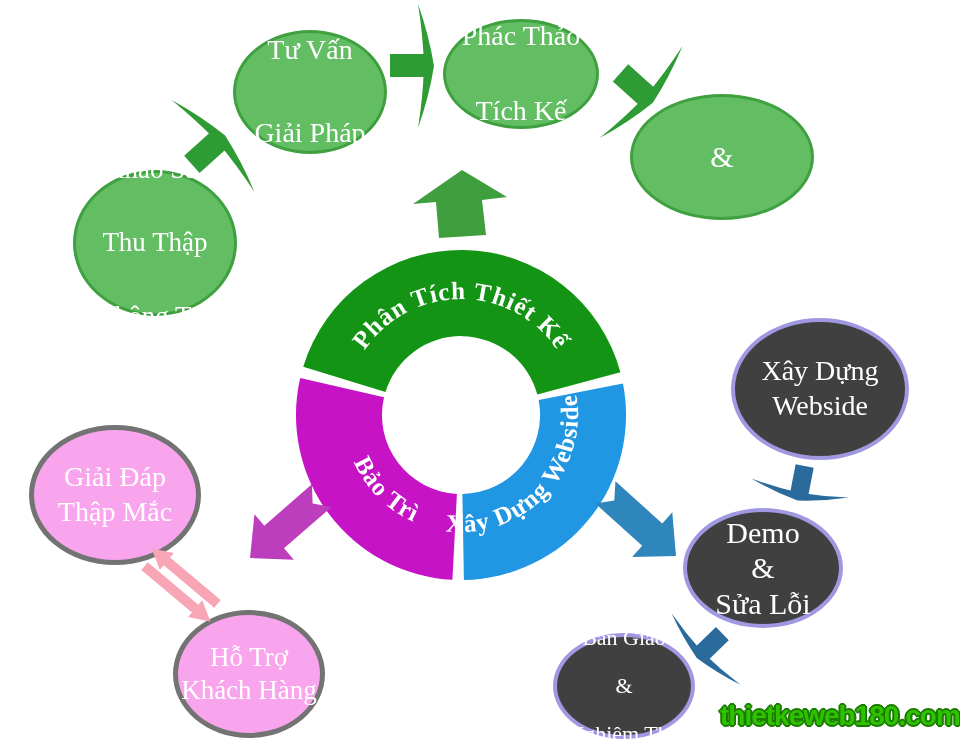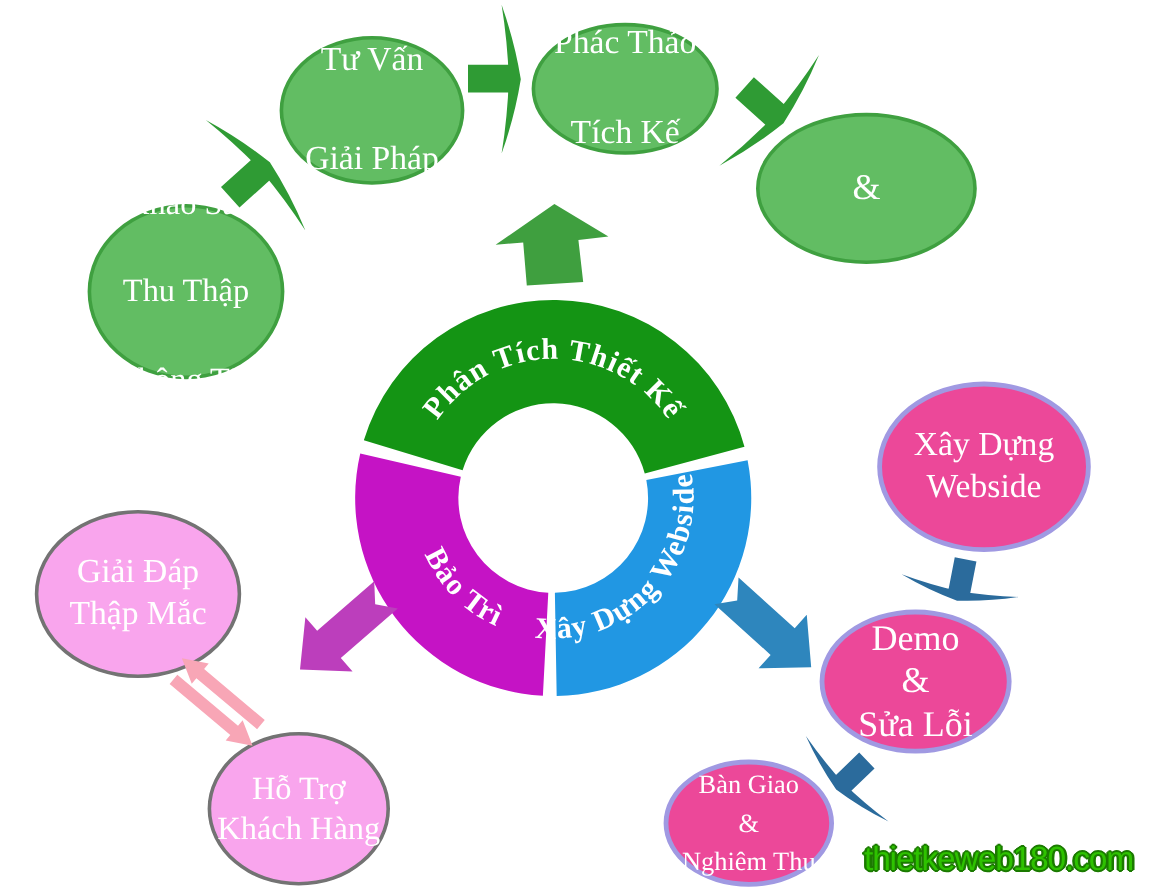--- a/index.html
+++ b/index.html
@@ -8,31 +8,31 @@
     font-family:"Liberation Serif",serif;
   }
   .stage svg{position:absolute;left:0;top:0;z-index:2;pointer-events:none;}
   .node{
     position:absolute;z-index:1;border-radius:50%;box-sizing:border-box;
     display:flex;flex-direction:column;align-items:center;justify-content:center;
     color:#ffffff;text-align:center;line-height:1.24;
   }
   .node span{display:block;}
   .node-green{background:#62bd63;border:3px solid #3fa040;gap:40px;}
-  .node-blue {background:#ec4899;border:4px solid #a099e2;}
-  .node-pink {background:#f9a5ed;border:3px solid #737373;}
+  .node-blue {background:#404040;border:4px solid #a099e2;}
+  .node-pink {background:#f9a5ed;border:5px solid #737373;}
   .fs28{font-size:28px;} .fs27{font-size:27px;} .fs26{font-size:30px;} .fs22{font-size:22px;}
-  .lh-wide{line-height:1.45;}
+  .lh-wide{line-height:1.45;gap:16px;}
   .arc-label{
     fill:#ffffff;font-family:"Liberation Serif",serif;font-weight:bold;
     font-size:25px;letter-spacing:1px;
   }
   .watermark{
     position:absolute;z-index:3;left:720px;top:700px;width:236px;
-    font-family:"Liberation Sans",sans-serif;font-weight:normal;font-size:28px;
+    font-family:"Liberation Sans",sans-serif;font-weight:bold;font-size:28px;
     letter-spacing:-1px;color:#2ec200;white-space:nowrap;
     text-shadow:-2px 0 #1b7a00, 2px 0 #1b7a00, 0 -2px #1b7a00, 0 2px #1b7a00,
                 -1px -1px #1b7a00, 1px -1px #1b7a00, -1px 1px #1b7a00, 1px 1px #1b7a00;
   }
 </style>
 </head>
 <body>
 
 <div class="stage">
 

